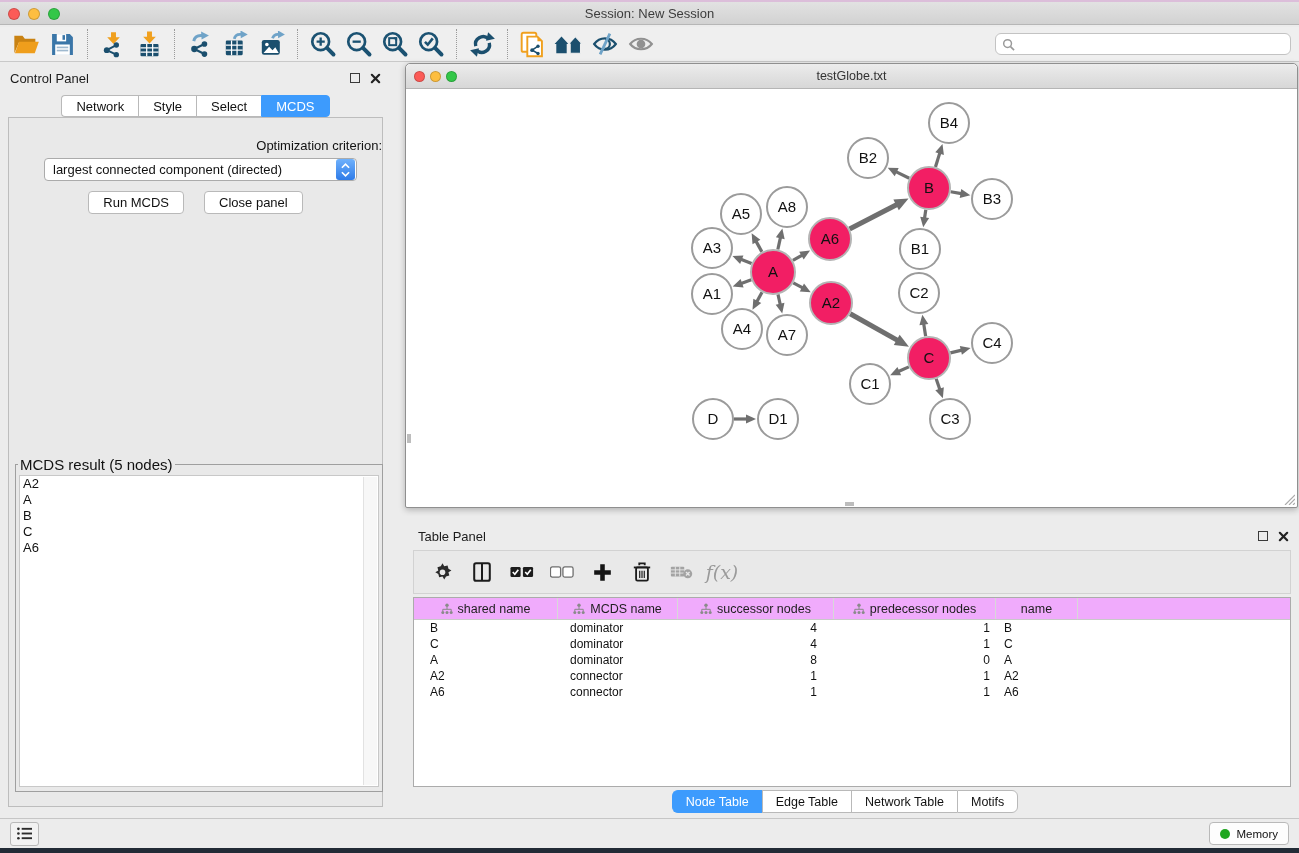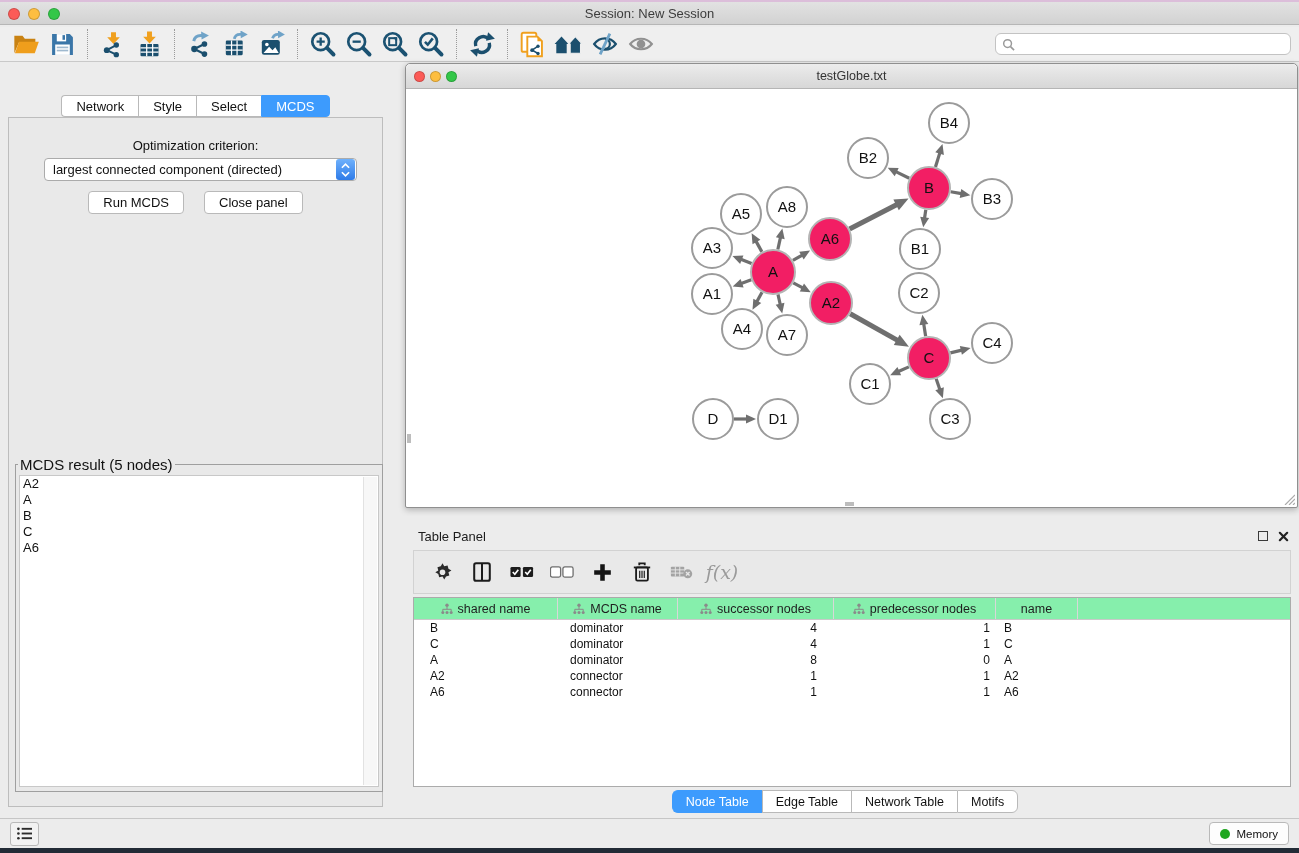--- a/index.html
+++ b/index.html
@@ -31,21 +31,21 @@
   .panel-head .ptitle { font-size:13px; color:#1c1c1c; }
   .panel-head .pbtns { margin-left:auto; display:flex; gap:10px; align-items:center; }
   .float-box { width:10px; height:10px; border:1.5px solid #3a3a3a; display:inline-block; }
   .tabs-row { position:absolute; left:0; top:32px; width:100%; display:flex; justify-content:center; }
   .tab { height:22px; padding:0 14px; background:#fff; border:1px solid #B9B9B9; border-right:none;
     font-size:13px; color:#111; display:flex; align-items:center; cursor:pointer; }
   .tab:first-child{ border-radius:4px 0 0 4px; }
   .tab:last-child{ border-radius:0 4px 4px 0; border-right:1px solid #B9B9B9; }
   .tab.active { background:#3D9BFD; border-color:#3D9BFD; color:#fff; }
   .cp-content { position:absolute; left:8px; top:54px; width:375px; height:690px; border:1px solid #BDBDBD; background:#E9E9E9; }
-  .opt-label { margin-top:20px; text-align:center; font-size:13px; color:#111; }
+  .opt-label { margin-top:20px; text-align:right; font-size:13px; color:#111; }
   .combo { position:absolute; left:35px; top:40px; width:313px; height:23px; background:#fff; border:1px solid #ABABAB;
     border-radius:4px; display:flex; align-items:center; cursor:pointer; }
   .combo .val { flex:1; font-size:13px; color:#111; padding-left:8px; white-space:nowrap; overflow:hidden; }
   .combo .step { width:19px; height:21px; border-radius:3px; margin-right:1px;
     background:linear-gradient(#6FB1FC,#2E7BE8); display:flex; flex-direction:column; align-items:center; justify-content:center; gap:2px; }
   .btn-row { position:absolute; left:0; top:73px; width:100%; display:flex; justify-content:center; gap:20px; }
   .pbtn { height:23px; padding:0 14px; background:#fff; border:1px solid #B9B9B9; border-radius:4px; font-size:13px; color:#111; cursor:pointer; }
   fieldset.mcds { position:absolute; left:6px; top:338px; width:368px; height:336px; border:1px solid #9f9f9f; background:#E9E9E9; }
   fieldset.mcds legend { font-size:15px; color:#111; padding:0 2px; margin-left:2px; }
   .mcds-list { position:absolute; left:3px; top:2px; right:3px; bottom:4px; background:#fff; border:1px solid #C8C8C8; overflow:hidden; }
@@ -67,21 +67,21 @@
 
   
   .table-panel { position:absolute; left:391px; top:516px; width:908px; height:302px; background:#ECECEC; }
   .table-panel .panel-head { padding-left:27px; padding-top:8px; height:32px; }
   .tp-toolbar { position:absolute; left:22px; top:34px; width:878px; height:44px; background:#E9E9E9;
     border:1px solid #D2D2D2; display:flex; align-items:center; padding-left:10px; gap:4px; }
   .tp-btn { width:36px; height:34px; border:none; background:transparent; display:flex; align-items:center; justify-content:center; cursor:pointer; }
   .fx { font-family:"DejaVu Serif","Liberation Serif",serif; font-style:italic; font-size:19px; color:#9A9A9A;text-align:right; }
   .dtable { position:absolute; left:22px; top:81px; width:878px; height:190px; background:#fff; border:1px solid #ABABAB; overflow:hidden; }
   .thead, .trow { display:grid; grid-template-columns:144px 120px 156px 162px 82px 1fr; }
-  .thead { height:22px; background:#86efac; border-bottom:1px solid #C9C9C9; }
+  .thead { height:22px; background:#f0abfc; border-bottom:1px solid #C9C9C9; }
   .th { display:flex; align-items:center; justify-content:center; gap:5px; font-size:12.5px; color:#1e1e1e; border-right:1px solid #D8D8D8; }
   .th:last-child { border-right:none; }
   .trow { height:16px; }
   .td { font-size:12px; color:#111; line-height:16px; white-space:nowrap; overflow:hidden; }
   .td.c0 { padding-left:16px; } .td.c1 { padding-left:12px; }
   .td.c2 { text-align:right; padding-right:17px; } .td.c3 { text-align:right; padding-right:6px; }
   .td.c4 { padding-left:8px; }
   .bottom-tabs { position:absolute; left:0; top:274px; width:100%; display:flex; justify-content:center; }
   .btab { height:23px; padding:0 13px; background:#fff; border:1px solid #B9B9B9; border-right:none;
     font-size:12.5px; color:#111; display:flex; align-items:center; cursor:pointer; }
@@ -248,20 +248,29 @@
     <div class="search">
       <svg width="13" height="13" viewBox="0 0 14 14">
         <circle cx="6" cy="6" r="4.2" fill="none" stroke="#9a9a9a" stroke-width="1.6"></circle>
         <path d="M9.2 9.2 L13 13" stroke="#9a9a9a" stroke-width="1.8"></path>
       </svg>
       <input type="text" placeholder="" style="">
     </div>
   </div>
 
   <div class="control-panel">
+    <div class="panel-head">
+      <span class="ptitle">Control Panel</span>
+      <span class="pbtns">
+        <span class="float-box"></span>
+        <svg width="11" height="11" viewBox="0 0 12 12">
+          <path d="M2 2 L10 10 M10 2 L2 10" stroke="#222" stroke-width="2.4" stroke-linecap="round"></path>
+        </svg>
+      </span>
+    </div>
     <div class="tabs-row">
       <div class="tab">Network</div>
       <div class="tab">Style</div>
       <div class="tab">Select</div>
       <div class="tab active">MCDS</div>
     </div>
     <div class="cp-content">
       <div class="opt-label">Optimization criterion:</div>
       <div class="combo">
         <span class="val">largest connected component (directed)</span>

